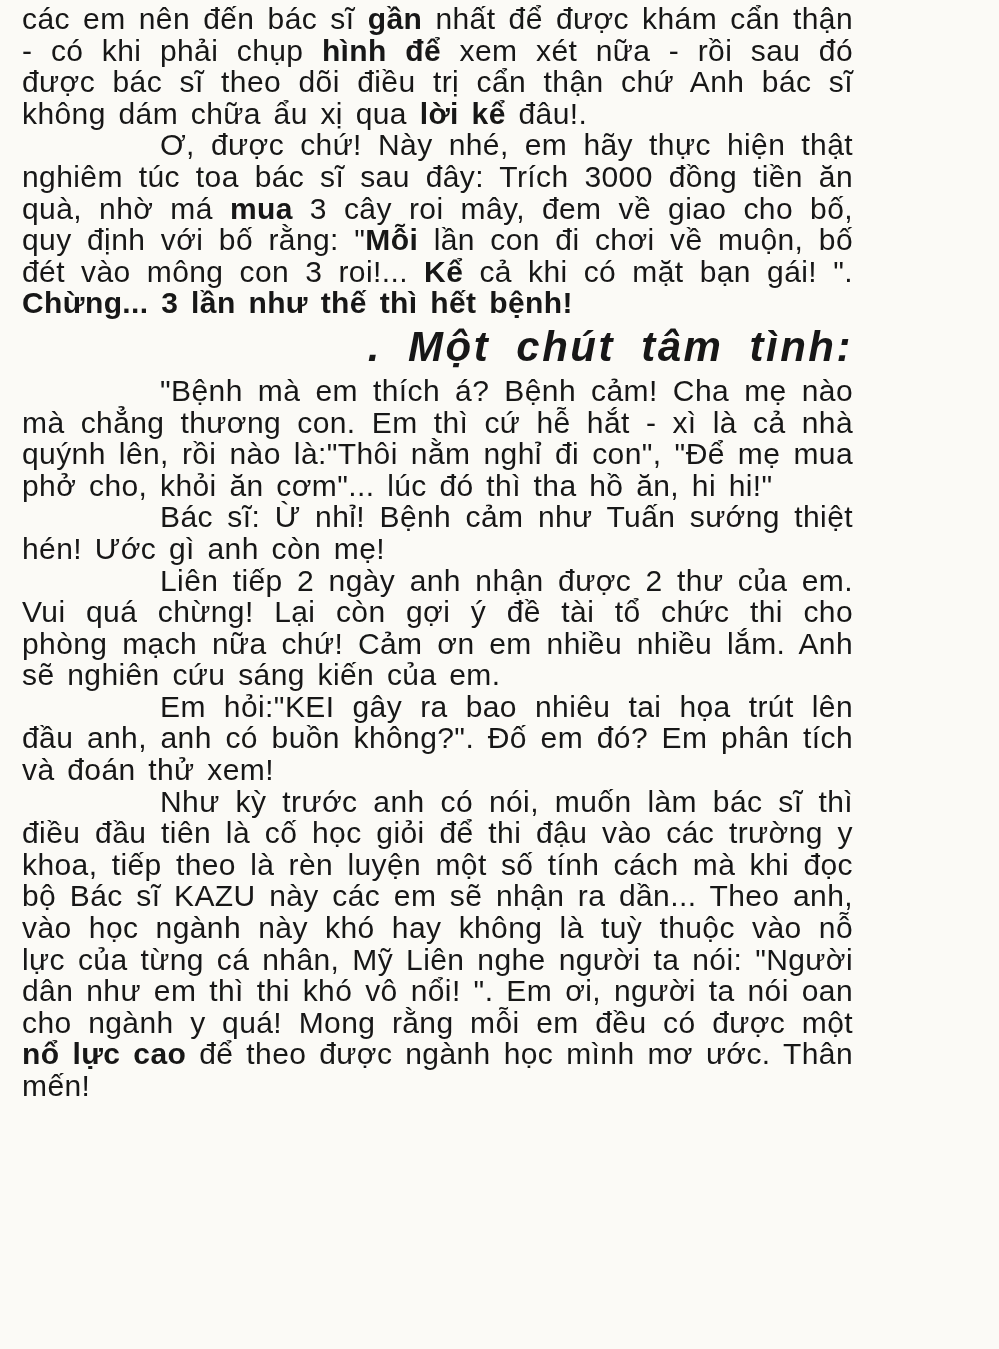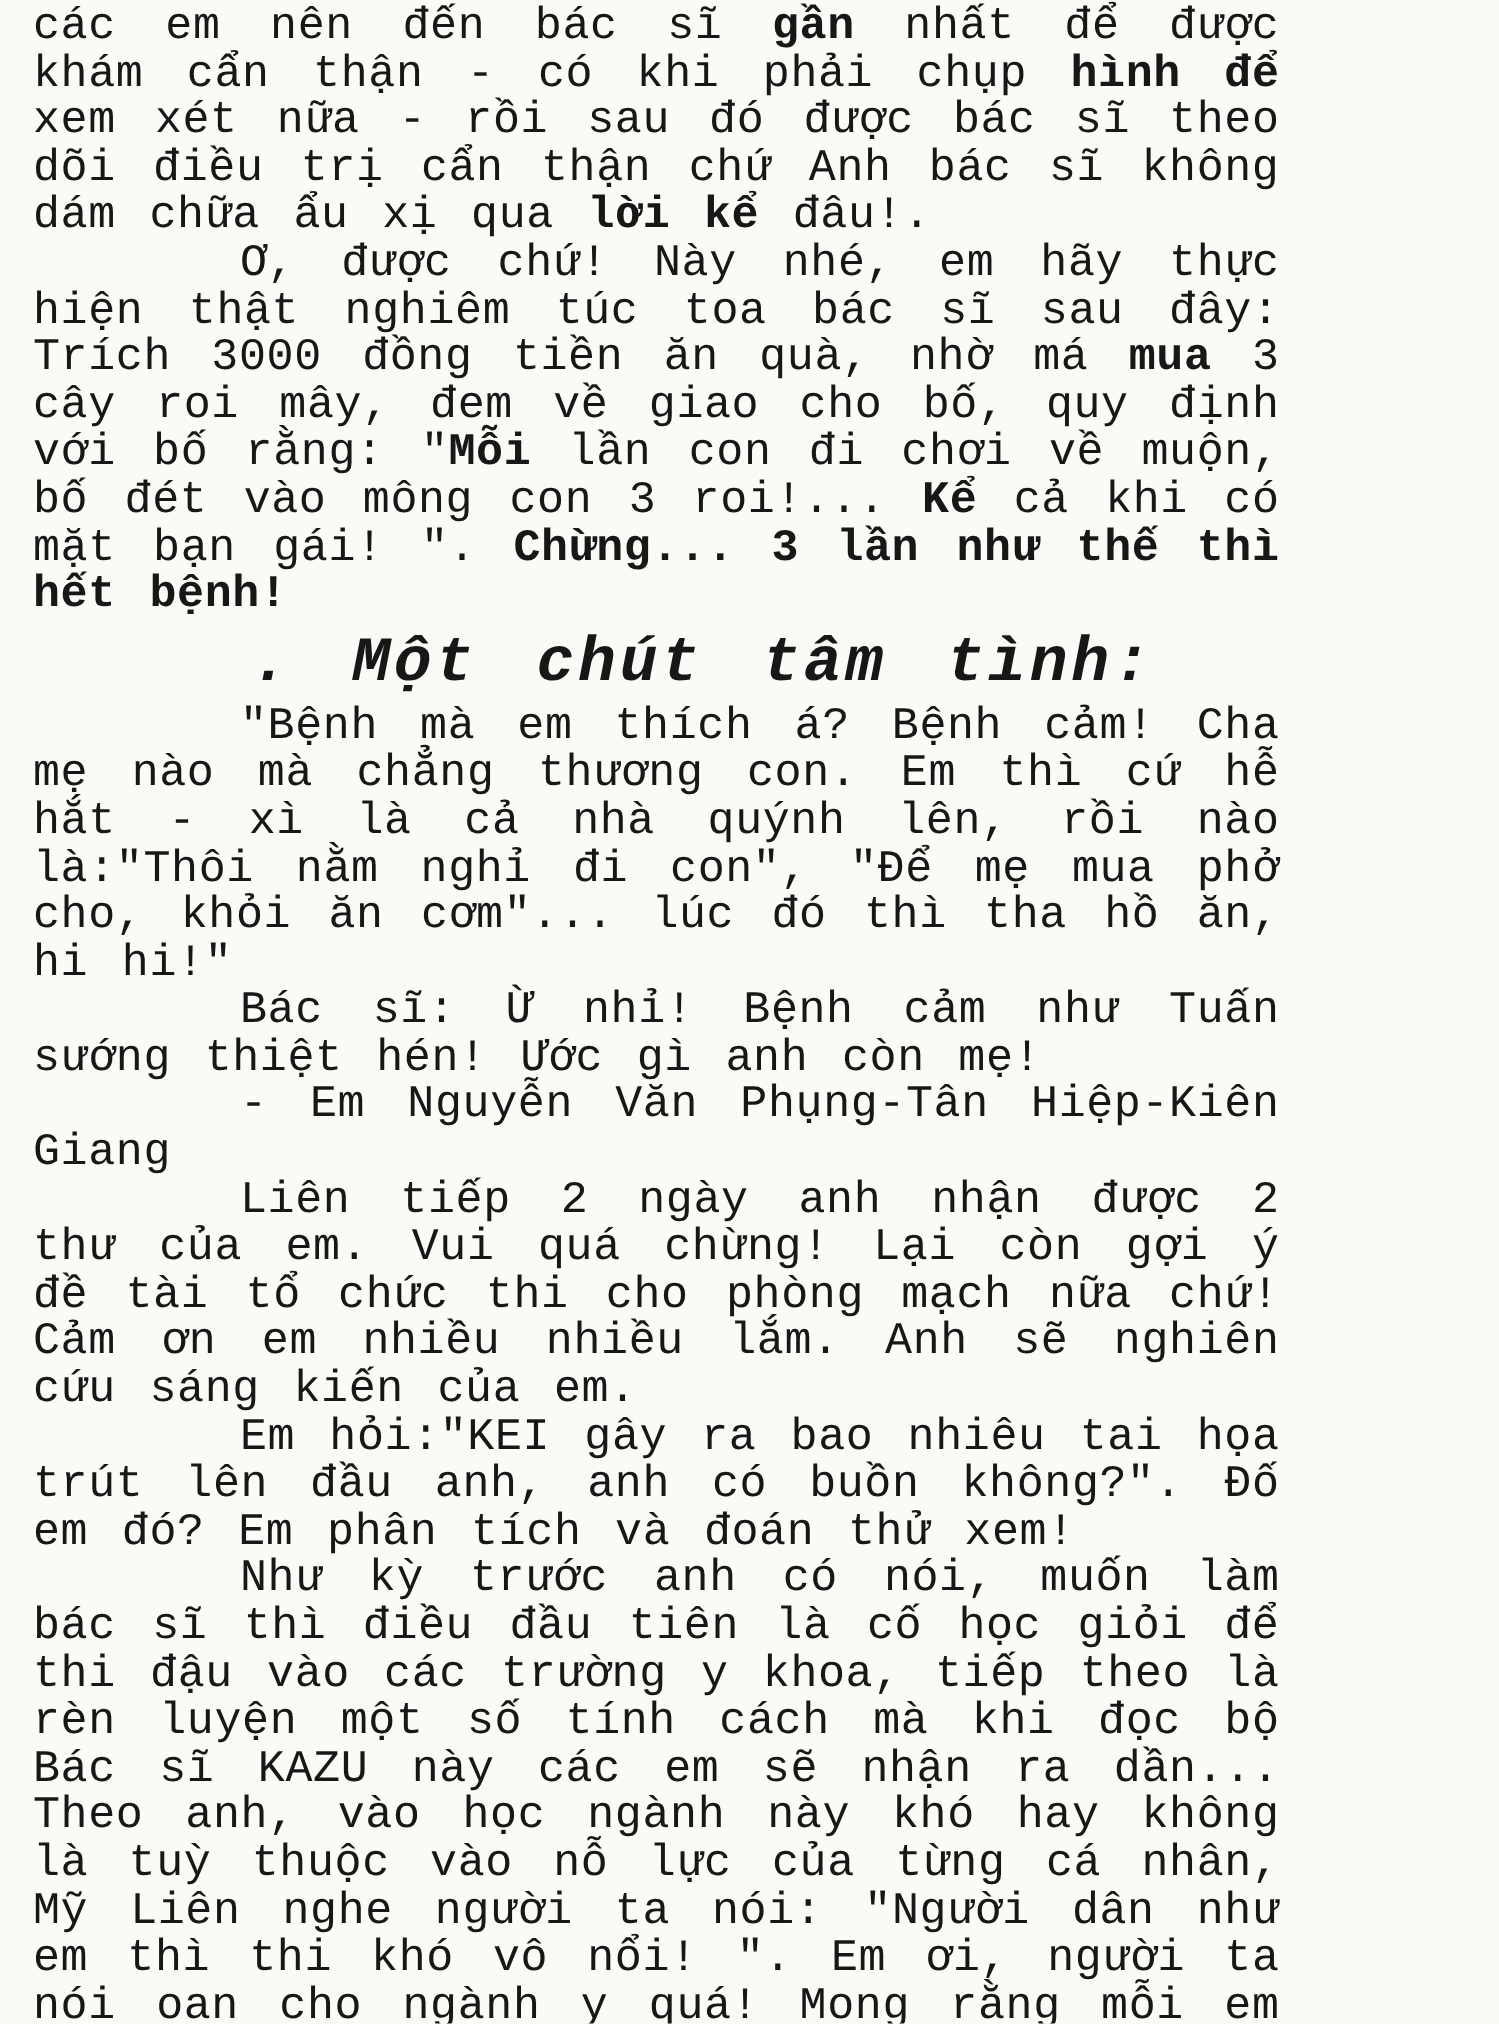--- a/index.html
+++ b/index.html
@@ -15,57 +15,56 @@
   .page {
     position: relative;
     width: 999px;
     height: 1349px;
   }
   .text-block {
     box-sizing: border-box;
     width: 871px;
     height: 1349px;
     padding: 3px 18px 0 22px;
-    font-family: Liberation Mono, monospace;
+    font-family: Liberation Sans, sans-serif;
     font-size: 30px;
     line-height: 31.6px;
     color: #171717;
     text-align: justify;
     letter-spacing: 0.4px;
     word-spacing: 4px;
   }
   p.para {
     margin: 0;
     padding: 0;
   }
   p.para.indent {
     text-indent: 138px;
   }
   p.heading {
     margin: 2px 0 2px 0;
     padding: 0;
     font-size: 42px;
     line-height: 52px;
     text-indent: 62px;
-    text-align: center;
+    text-align: right;
     letter-spacing: 2.5px;
     word-spacing: 12px;
   }
   .run-normal { font-weight: 400; font-style: normal; }
   .run-bold { font-weight: 700; font-style: normal; }
   .run-bold-italic { font-weight: 700; font-style: italic; }
 </style>
 </head>
 <body style="background: rgb(251, 250, 246);">
 
 <main class="page">
   <article id="text-block" class="text-block" style="color: rgb(23, 23, 23);">
       <p class="para"><span class="run-normal">các em nên đến bác sĩ </span><span class="run-bold">gần</span><span class="run-normal"> nhất để được khám cẩn thận - có khi phải chụp </span><span class="run-bold">hình để</span><span class="run-normal"> xem xét nữa - rồi sau đó được bác sĩ theo dõi điều trị cẩn thận chứ Anh bác sĩ không dám chữa ẩu xị qua </span><span class="run-bold">lời kể</span><span class="run-normal"> đâu!.</span></p>
       <p class="para indent"><span class="run-normal">Ơ, được chứ! Này nhé, em hãy thực hiện thật nghiêm túc toa bác sĩ sau đây: Trích 3000 đồng tiền ăn quà, nhờ má </span><span class="run-bold">mua</span><span class="run-normal"> 3 cây roi mây, đem về giao cho bố, quy định với bố rằng: "</span><span class="run-bold">Mỗi</span><span class="run-normal"> lần con đi chơi về muộn, bố đét vào mông con 3 roi!... </span><span class="run-bold">Kể</span><span class="run-normal"> cả khi có mặt bạn gái! ". </span><span class="run-bold">Chừng... 3 lần như thế thì hết bệnh!</span></p>
       <p class="heading"><span class="run-bold-italic">. Một chút tâm tình:</span></p>
       <p class="para indent"><span class="run-normal">"Bệnh mà em thích á? Bệnh cảm! Cha mẹ nào mà chẳng thương con. Em thì cứ hễ hắt - xì là cả nhà quýnh lên, rồi nào là:"Thôi nằm nghỉ đi con", "Để mẹ mua phở cho, khỏi ăn cơm"... lúc đó thì tha hồ ăn, hi hi!"</span></p>
       <p class="para indent"><span class="run-normal">Bác sĩ: Ừ nhỉ! Bệnh cảm như Tuấn sướng thiệt hén! Ước gì anh còn mẹ!</span></p>
-      <p class="para indent"><span class="run-normal">- Em Nguyễn Văn Phụng-Tân Hiệp-Kiên Giang</span></p>
       <p class="para indent"><span class="run-normal">Liên tiếp 2 ngày anh nhận được 2 thư của em. Vui quá chừng! Lại còn gợi ý đề tài tổ chức thi cho phòng mạch nữa chứ! Cảm ơn em nhiều nhiều lắm. Anh sẽ nghiên cứu sáng kiến của em.</span></p>
       <p class="para indent"><span class="run-normal">Em hỏi:"KEI gây ra bao nhiêu tai họa trút lên đầu anh, anh có buồn không?". Đố em đó? Em phân tích và đoán thử xem!</span></p>
       <p class="para indent"><span class="run-normal">Như kỳ trước anh có nói, muốn làm bác sĩ thì điều đầu tiên là cố học giỏi để thi đậu vào các trường y khoa, tiếp theo là rèn luyện một số tính cách mà khi đọc bộ Bác sĩ KAZU này các em sẽ nhận ra dần... Theo anh, vào học ngành này khó hay không là tuỳ thuộc vào nỗ lực của từng cá nhân, Mỹ Liên nghe người ta nói: "Người dân như em thì thi khó vô nổi! ". Em ơi, người ta nói oan cho ngành y quá! Mong rằng mỗi em đều có được một </span><span class="run-bold">nổ lực cao</span><span class="run-normal"> để theo được ngành học mình mơ ước. Thân mến!</span></p>
     </article>
 </main>
 
 </body></html>

